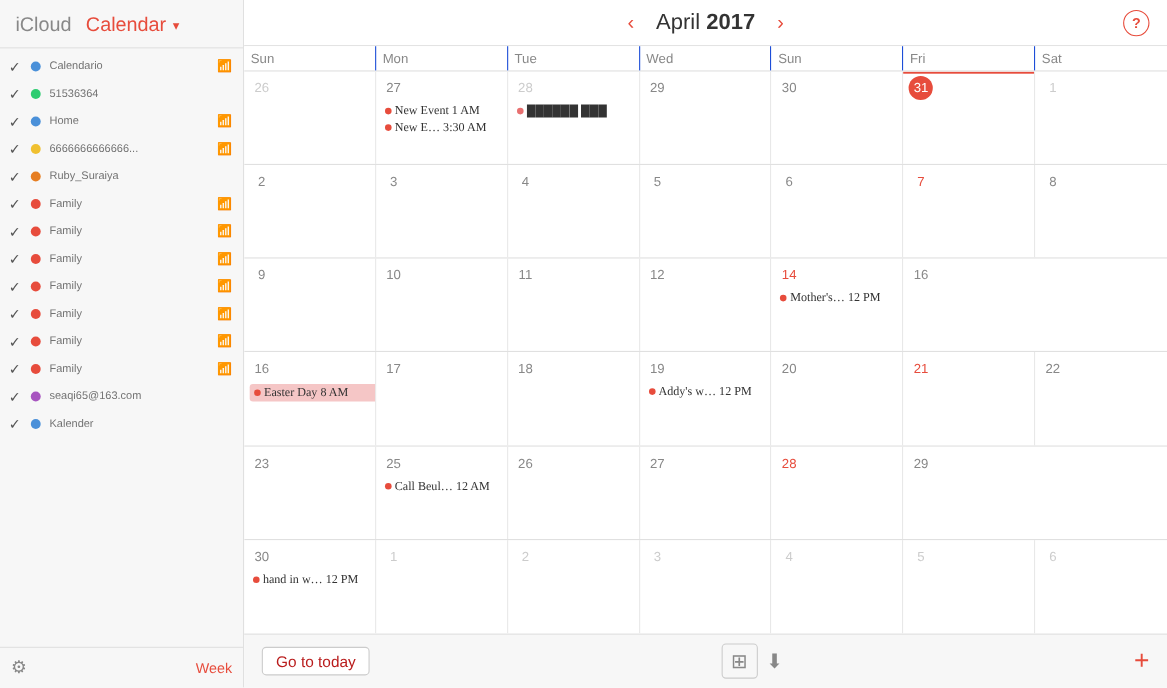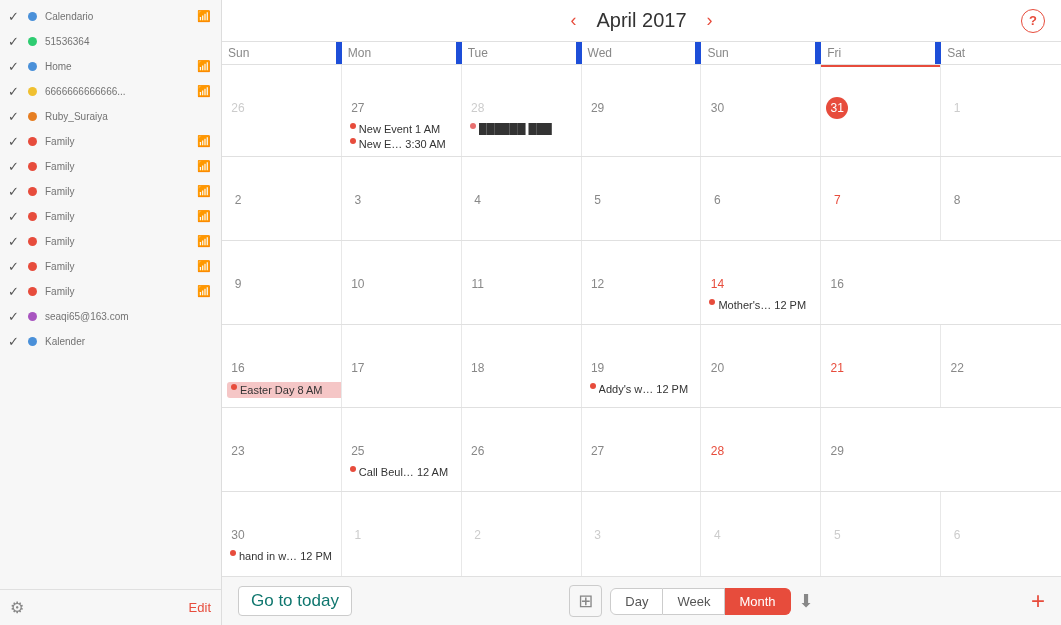--- a/index.html
+++ b/index.html
@@ -92,21 +92,21 @@
       display: grid;
       grid-template-columns: repeat(7, 1fr);
       border-bottom: 1px solid #e0e0e0;
       background: #fff;
     }
     .day-header {
       text-align: left;
       padding: 4px 6px;
       font-size: 12px;
       color: #888;
-      border-right: 6px solid #1d4ed8;
+      border-right: 1px solid #1d4ed8;
       font-weight: 400;
     }
     .day-header:last-child { border-right: none; }
 
     
     #cal-grid {
       flex: 1;
       display: grid;
       grid-template-rows: repeat(6, 1fr);
       overflow: hidden;
@@ -128,37 +128,38 @@
     .day-num {
       font-size: 12px;
       color: #888;
       margin-bottom: 2px;
       display: inline-block;
       width: 22px;
       height: 22px;
       line-height: 22px;
       text-align: center;
       border-radius: 50%;
-      margin-top: 28px;
     }
     .day-num.today {
       background: #e74c3c;
       color: #fff;
     }
     .day-num.other-month { color: #ccc; }
     .day-num.friday-red { color: #e74c3c; }
 
     .cal-event {
       display: flex;
+      align-items: center;
       font-size: 11px;
       margin: 1px 0;
       border-radius: 3px;
       padding: 1px 3px;
       white-space: nowrap;
       overflow: hidden;
+      font-family: Liberation Serif, serif;
     }
     .cal-event .ev-dot {
       width: 6px; height: 6px;
       border-radius: 50%;
       flex-shrink: 0;
       margin-right: 3px;
     }
     .cal-event .ev-text { overflow: hidden; text-overflow: ellipsis; white-space: nowrap; color: #333; }
     .cal-event.all-day-event {
       background: #f5c6c6;
@@ -170,22 +171,22 @@
     
     #cal-footer {
       border-top: 1px solid #e0e0e0;
       padding: 8px 16px;
       display: flex;
       align-items: center;
       justify-content: space-between;
       background: #f7f7f7;
     }
     .go-today-btn {
-      font-size: 17px;
-      color: #0f766e;
+      font-size: 14px;
+      color: #b91c1c;
       cursor: pointer;
       border: 1px solid #ccc;
       background: #fff;
       padding: 4px 12px;
       border-radius: 4px;
     }
     .view-switcher {
       display: flex;
       align-items: center;
       gap: 0;
@@ -210,20 +211,26 @@
       position: absolute;
       top: 0; left: 0; right: 0;
       height: 2px;
       background: #e74c3c;
     }
   </style>
 </head>
 <body>
 
 <div id="sidebar">
+  <div id="sidebar-header">
+    <span class="icloud-text">iCloud</span>
+    <span style="color:#ccc;font-size:18px;font-weight:300">&nbsp;</span>
+    <span class="calendar-text">Calendar</span>
+    <span class="dropdown-arrow">▾</span>
+  </div>
 
   <div id="sidebar-items">
   <div class="sidebar-item">
     <span class="check-icon">✓</span>
     <span class="dot" style="background:#4a90d9"></span>
     <span class="item-label">Calendario</span>
     <span class="wifi-icon">📶</span>
   </div>
       <div class="sidebar-item">
     <span class="check-icon">✓</span>
@@ -300,31 +307,31 @@
       <div class="sidebar-item">
     <span class="check-icon">✓</span>
     <span class="dot" style="background:#4a90d9"></span>
     <span class="item-label">Kalender</span>
 
   </div>
     </div>
 
   <div id="sidebar-footer">
     <span class="gear-btn">⚙</span>
-    <span class="edit-btn">Edit</span>
+    <span class="edit-btn">Week</span>
   </div>
 </div>
 
 <div id="main">
   <div id="cal-header">
     <span style="width:80px"></span>
     <div style="display:flex;align-items:center;gap:12px;">
       <span class="nav-arrow">‹</span>
       <span class="month-title">
-        <span>April</span>&nbsp;<span style="font-weight:400">2017</span>
+        <span>April</span>&nbsp;<span style="font-weight:700">2017</span>
       </span>
       <span class="nav-arrow">›</span>
     </div>
     <div style="width:80px;display:flex;justify-content:flex-end">
       <div class="help-btn">?</div>
     </div>
   </div>
 
   <div id="day-headers">
   <div class="day-header">Sun</div>
@@ -414,22 +421,17 @@
         <div class="cal-day"><span class="day-num other-month">6</span></div>
       </div>
     </div>
 
   <div id="cal-footer">
     <button class="go-today-btn">Go to today</button>
     <div style="display:flex;align-items:center;gap:8px;">
       <div style="display:flex;">
         <span style="font-size:18px;color:#888;border:1px solid #ccc;padding:4px 8px;border-radius:4px;cursor:pointer;">⊞</span>
       </div>
-      <div class="view-switcher">
-        <button class="view-btn">Day</button>
-        <button class="view-btn">Week</button>
-        <button class="view-btn active">Month</button>
-      </div>
       <span class="download-icon">⬇</span>
     </div>
     <span class="add-btn">+</span>
   </div>
 </div>
 
 </body></html>

